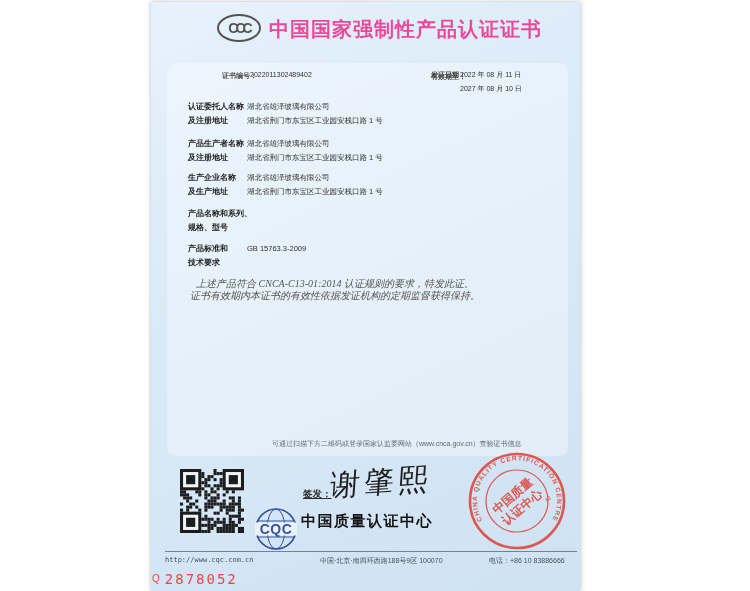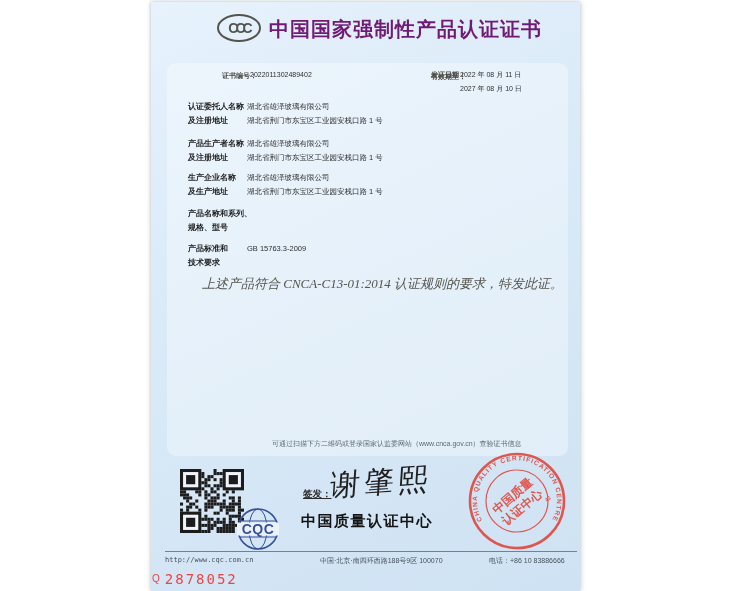--- a/index.html
+++ b/index.html
@@ -10,35 +10,35 @@
   .abs{position:absolute;white-space:nowrap;}
   .paper{
     position:absolute;left:151px;top:2px;width:429px;height:589px;
     background:linear-gradient(155deg,#e7f2fc 0%,#dbebf8 35%,#cfe2f3 100%);
     box-shadow:1px 0 5px rgba(70,90,110,.28), -1px 0 3px rgba(70,90,110,.18);
   }
   .panel{
     position:absolute;left:167px;top:63px;width:401px;height:393px;
     background:rgba(255,255,255,.34);border-radius:9px;
   }
-  .title{left:269px;top:16px;font-size:20px;font-weight:bold;color:#701a75;letter-spacing:1px;}
+  .title{left:269px;top:16px;font-size:20px;font-weight:bold;color:#ec4899;letter-spacing:1px;}
   .klabel{font-family:"Liberation Serif","DejaVu Serif",serif;font-size:7px;font-weight:bold;color:#4a4a44;}
   .kval{font-size:7px;color:#2f2f2f;}
   .fgroup{position:absolute;left:188px;display:flex;}
   .flabels{width:59px;font-size:8px;font-weight:bold;color:#1e1e1e;}
   .fvals{font-size:7.5px;color:#2e2e2e;}
   .flabels div,.fvals div{height:13.5px;line-height:13.5px;white-space:nowrap;}
-  .notes{left:202px;top:278px;font-family:"Liberation Serif","DejaVu Serif",serif;font-style:italic;
-         font-size:13px;color:#56554e;line-height:12px;white-space:nowrap;text-align:center;}
+  .notes{left:190px;top:278px;font-family:"Liberation Serif","DejaVu Serif",serif;font-style:italic;
+         font-size:10px;color:#56554e;line-height:12px;white-space:nowrap;text-align:center;}
   .verify{left:272px;top:439px;font-size:7px;color:#5c6a74;}
   .qr{left:180px;top:469px;width:64px;height:64px;}
   .sign-label{left:303px;top:488px;font-size:9.5px;font-weight:600;color:#2b2b2b;text-decoration:underline;}
   .signature{left:330px;top:462px;font-size:30px;font-family:"DejaVu Serif","Liberation Serif",serif;
              color:#1f1f1f;letter-spacing:4px;transform:rotate(-4deg) skewX(-8deg);}
-  .cqc-logo{left:236px;top:507px;width:44px;height:44px;text-decoration:underline;}
+  .cqc-logo{left:254px;top:507px;width:44px;height:44px;text-decoration:underline;}
   .cqc-name{left:301px;top:512px;font-size:15px;font-weight:600;color:#141414;letter-spacing:1.5px;}
   .seal{left:461px;top:445px;width:112px;height:112px;opacity:.92;}
   .footer-rule{position:absolute;left:165px;top:551px;width:412px;height:0;border-top:1px solid #74828e;}
   .ftxt{font-size:7px;color:#47525b;}
   .footer-url{left:165px;top:556px;font-family:"DejaVu Sans Mono","Liberation Mono",monospace;}
   .footer-address{left:320px;top:556px;}
   .footer-phone{left:489px;top:556px;}
   .serial{left:152px;top:570px;color:#ef4444;}
   .serial .q{font-size:10px;vertical-align:2px;margin-right:5px;}
   .serial .num{font-size:14px;font-family:"DejaVu Sans Mono","Liberation Mono",monospace;letter-spacing:2px;}
@@ -106,20 +106,21 @@
     <div>技术要求</div>
   </div>
   <div class="fvals">
     <div>GB 15763.3-2009</div>
     <div></div>
   </div>
 </div>
 
 <div class="abs notes">
   <div>上述产品符合 CNCA-C13-01:2014 认证规则的要求，特发此证。</div>
+  <div>证书有效期内本证书的有效性依据发证机构的定期监督获得保持。</div>
 </div>
 
 <div class="abs verify">可通过扫描下方二维码或登录国家认监委网站（www.cnca.gov.cn）查验证书信息</div>
 
 <div class="abs qr"><svg id="qrsvg" width="64" height="64" viewBox="0 0 64 64">
       <rect x="33.52" y="0.00" width="3.05" height="3.05" fill="#1c1c1c"></rect>
       <rect x="21.33" y="3.05" width="3.05" height="3.05" fill="#1c1c1c"></rect>
       <rect x="33.52" y="3.05" width="3.05" height="3.05" fill="#1c1c1c"></rect>
       <rect x="36.57" y="3.05" width="3.05" height="3.05" fill="#1c1c1c"></rect>
       <rect x="39.62" y="3.05" width="3.05" height="3.05" fill="#1c1c1c"></rect>

